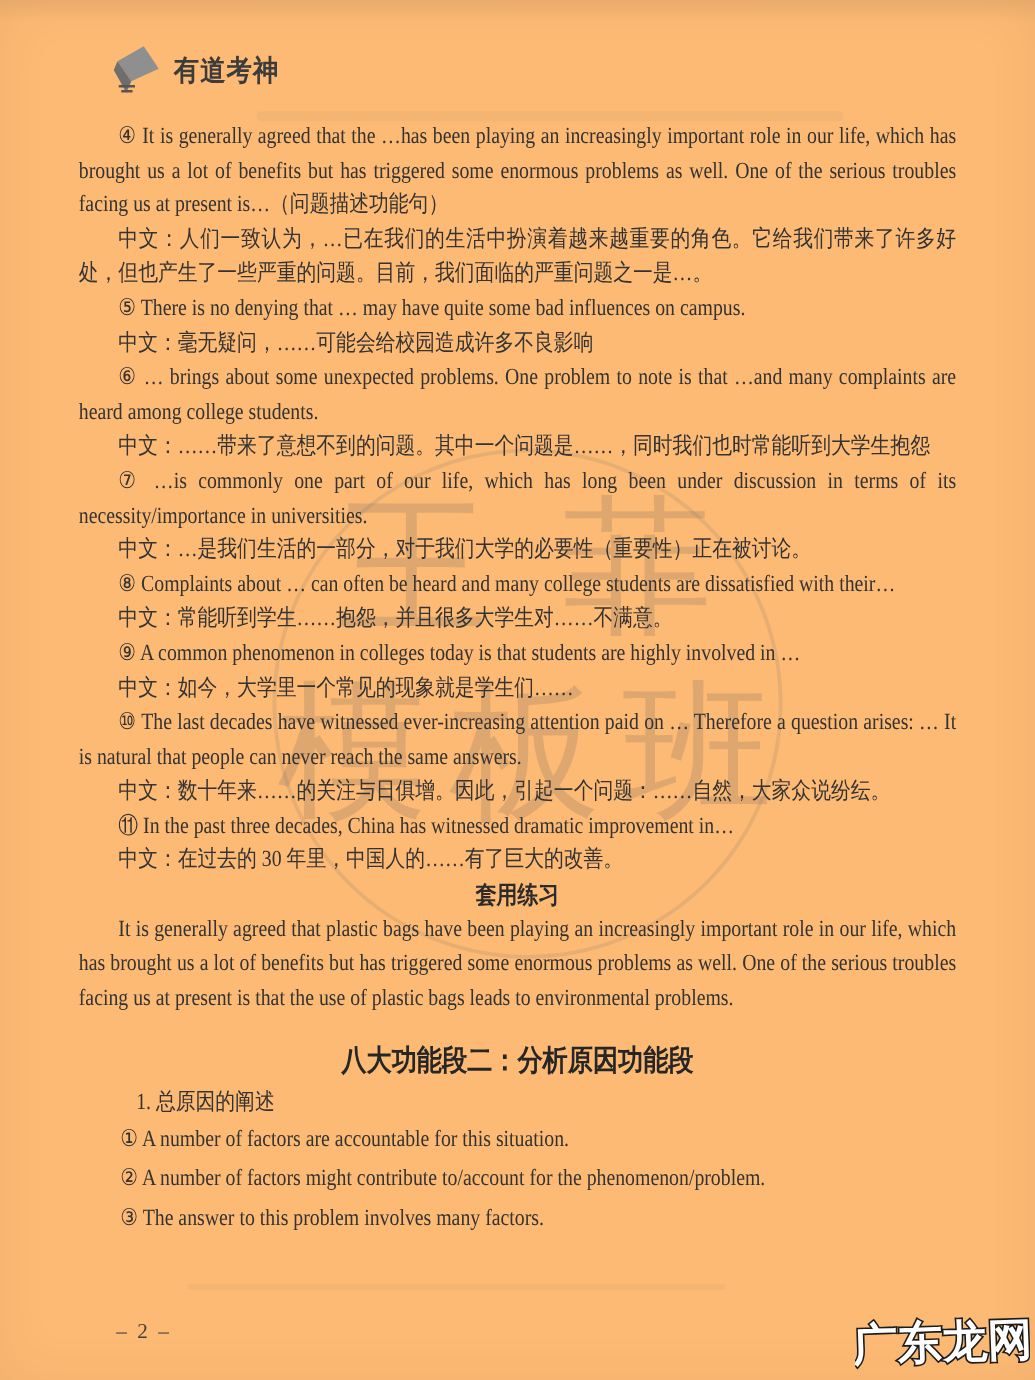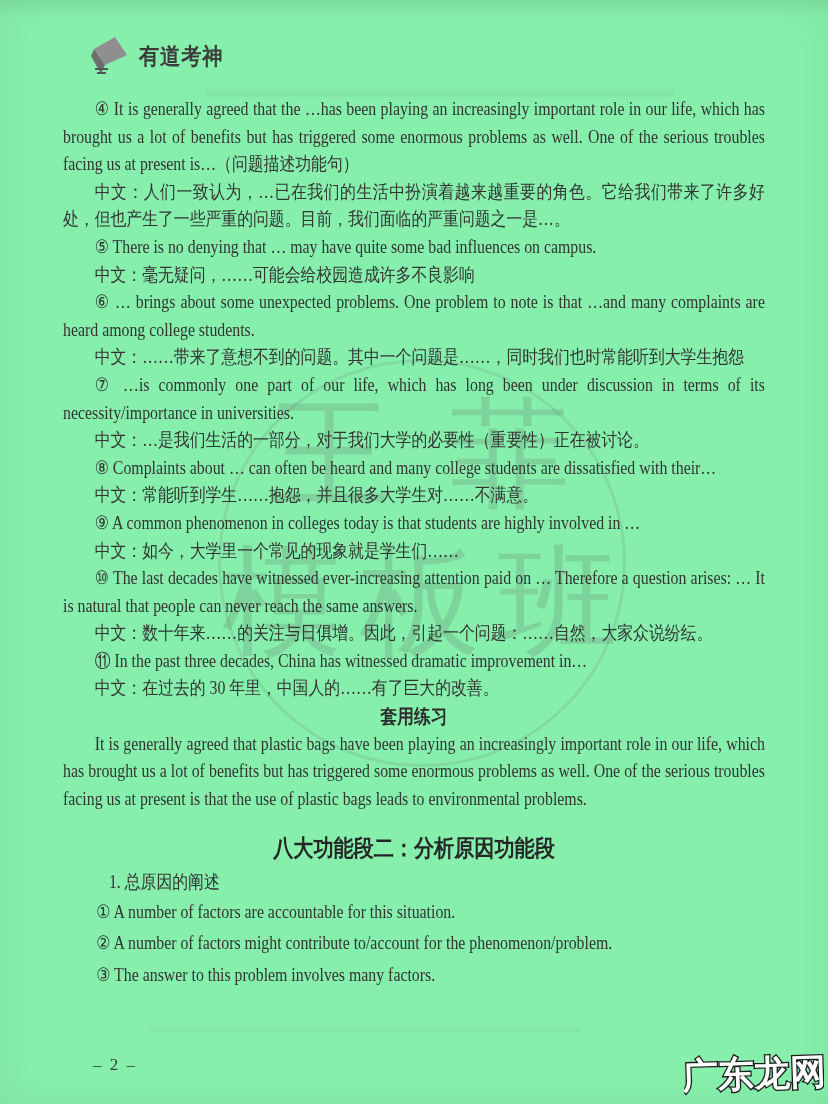--- a/index.html
+++ b/index.html
@@ -1,18 +1,18 @@
 <!DOCTYPE html>
 <html><head>
 <meta charset="utf-8">
 <style>
   html,body{margin:0;padding:0;background:#dcdcdc;}
   .page{
     position:relative;width:828px;height:1104px;overflow:hidden;
-    background:#86efac;
+    background:#fdba74;
     box-shadow:inset 0 0 45px rgba(0,0,0,0.055);
     font-family:"Liberation Serif","DejaVu Serif",serif;
   }
   
   .edge-band{position:absolute;left:0;top:0;width:828px;height:18px;
     background:linear-gradient(rgba(0,0,0,0.055),rgba(0,0,0,0));}
   .streak{position:absolute;border-radius:4px;background:rgba(110,105,95,0.055);}
   .streak-a{left:205px;top:89px;width:470px;height:8px;}
   .streak-b{left:150px;top:1027px;width:430px;height:5px;}
 

